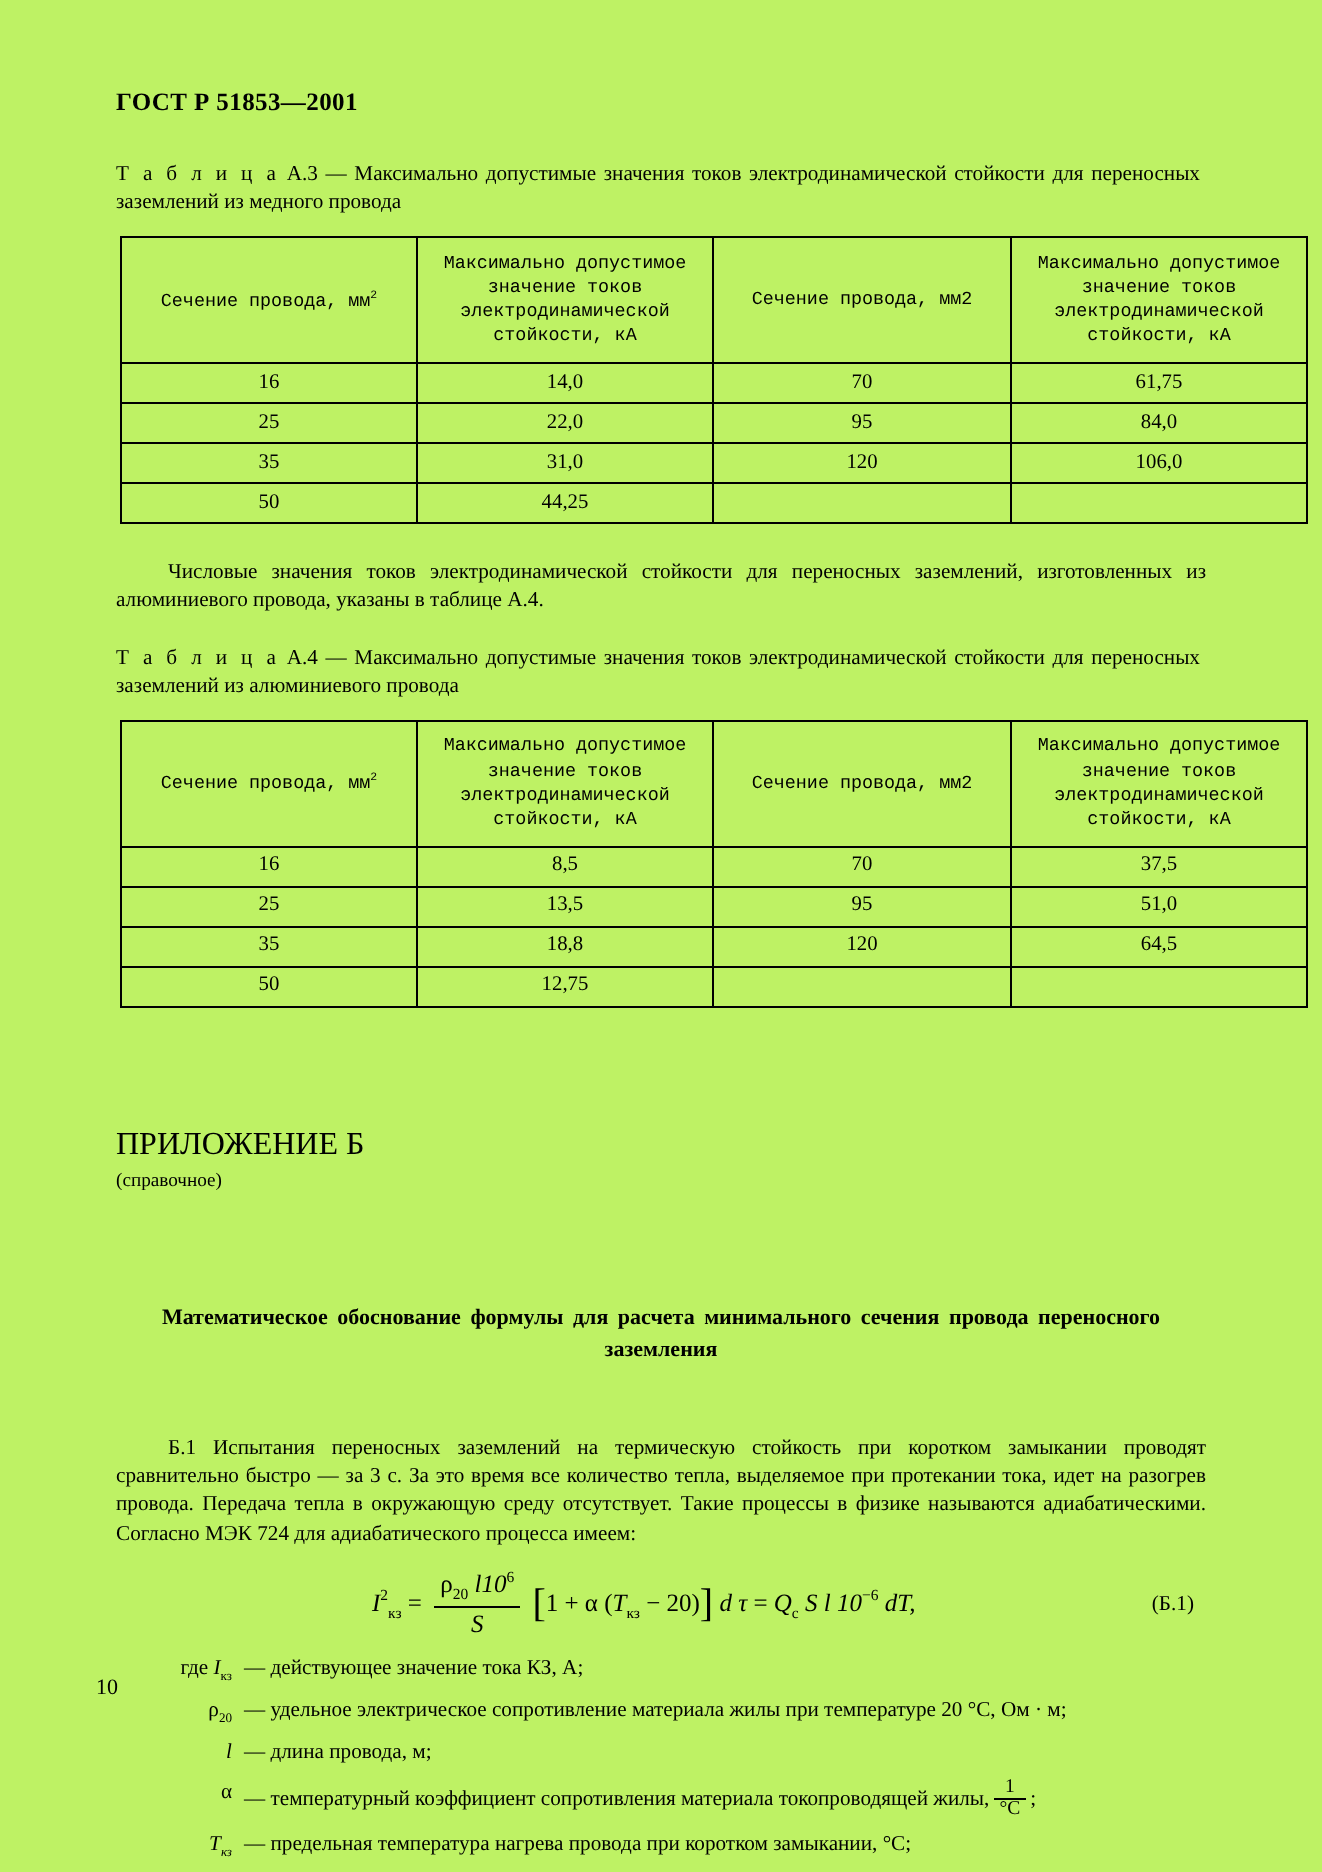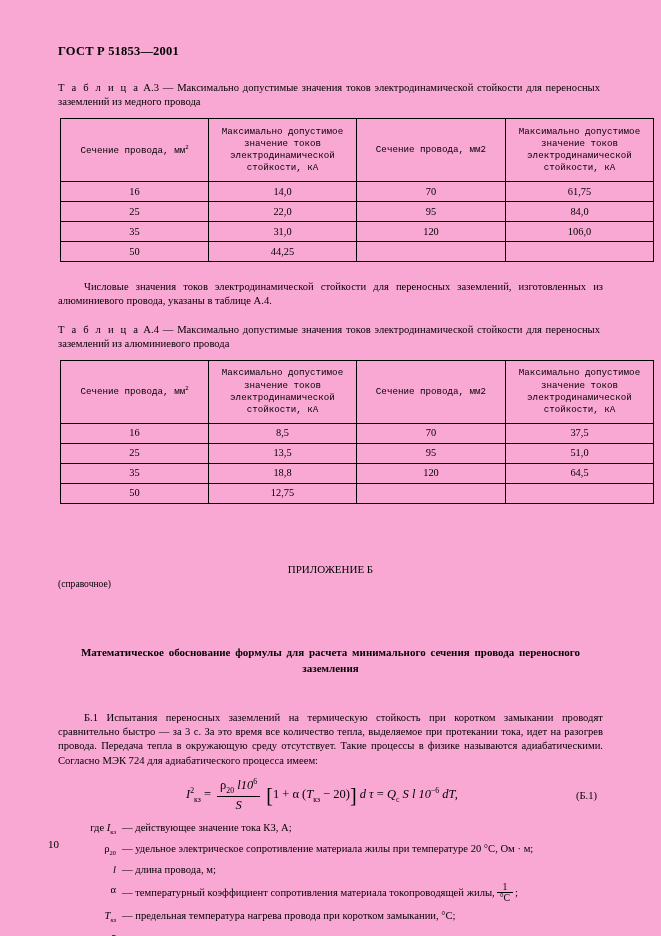--- a/index.html
+++ b/index.html
@@ -13,21 +13,21 @@
     position: relative;
     font-family: "Liberation Serif", "DejaVu Serif", serif;
     color: #000000;
     overflow: hidden;
   }
   .page {
     position: absolute;
     left: 0; top: 0;
     width: 661px;
     height: 936px;
-    background: #f9a8d4;
+    background: #bef264;
   }
   .content {
     position: absolute;
     left: 58px;
     top: 44px;
     width: 545px;
   }
 
   .gost-header {
     font-weight: bold;
@@ -88,22 +88,22 @@
     text-align: justify;
     margin: 0;
     text-indent: 26px;
   }
   .spacer-14 { height: 14px; }
   .spacer-18 { height: 18px; }
   .spacer-40 { height: 40px; }
   .spacer-58 { height: 58px; }
 
   .appendix-title {
-    text-align: center;
-    font-size: 11px;
+    text-align: left;
+    font-size: 16px;
     line-height: 1.4;
     margin: 0;
   }
   .appendix-sub {
     text-align: left;
     font-size: 9.6px;
     margin: 1px 0 0 0;
   }
   .section-title {
     text-align: center;

